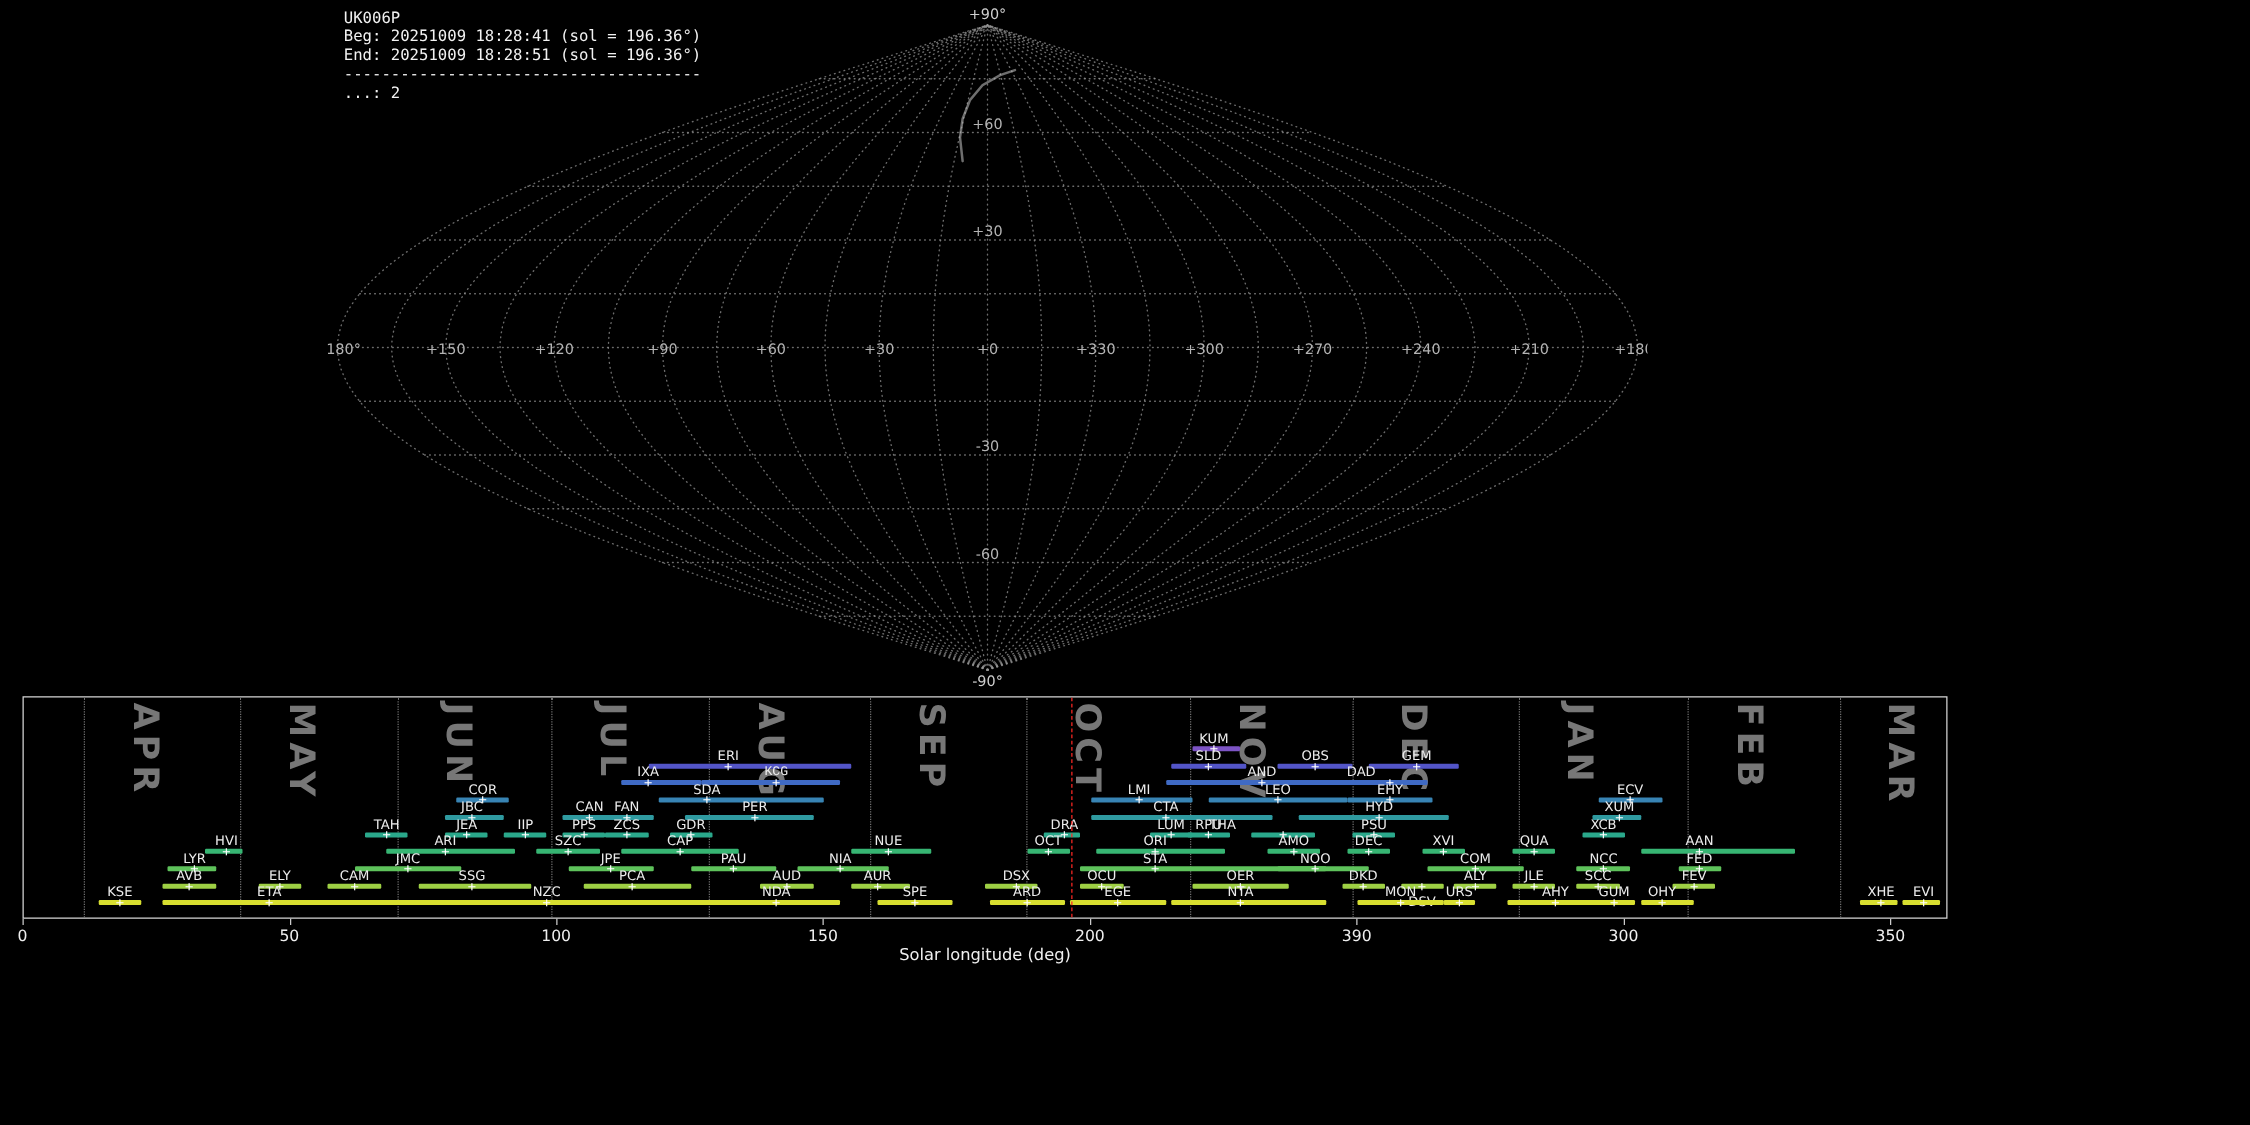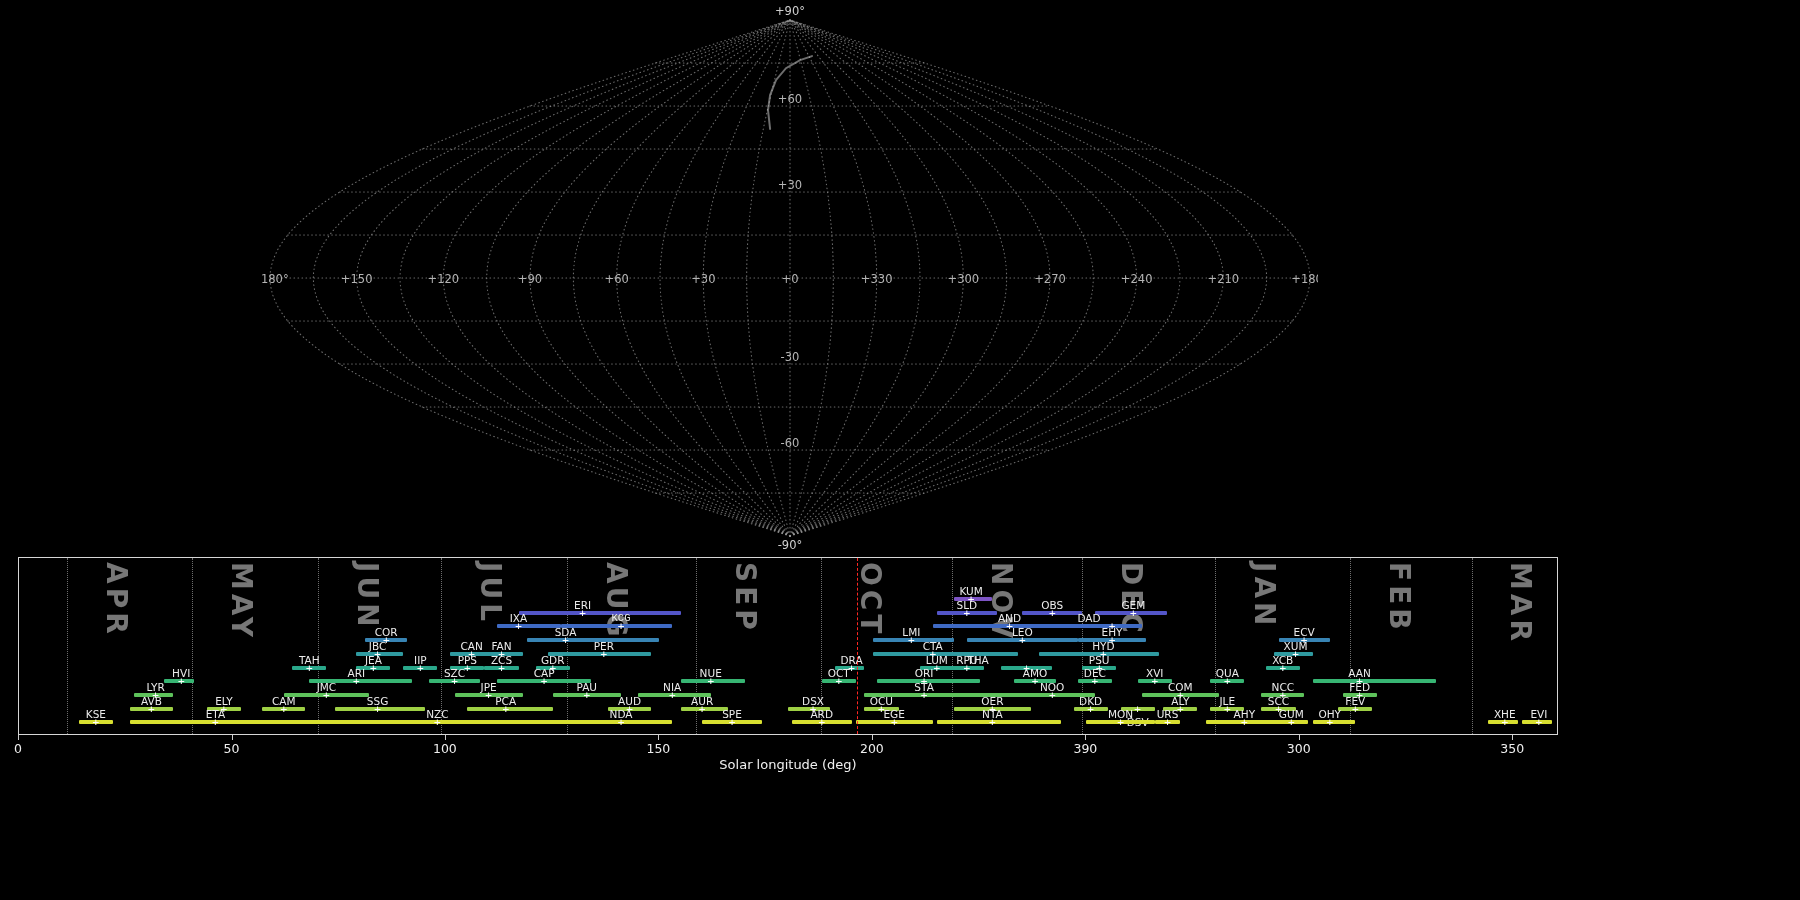--- a/index.html
+++ b/index.html
@@ -24,20 +24,25 @@
   .xticklabel{position:absolute;top:741px;transform:translateX(-50%);
         font-size:12.5px;color:#eeeeee;}
   .xtitle{position:absolute;left:788px;top:757px;transform:translateX(-50%);
         font-size:13px;color:#f0f0f0;}
   text{font-family:"DejaVu Sans",sans-serif;}
 </style>
 </head>
 <body>
 
 <div class="page">
+  <pre class="info">UK006P
+Beg: 20251009 18:28:41 (sol = 196.36°)
+End: 20251009 18:28:51 (sol = 196.36°)
+--------------------------------------
+...: 2</pre>
   <svg class="skymap" width="1056" height="548" viewBox="0 0 1056 548">
       <line x1="393.4140965466892" x2="662.5859034533107" y1="489" y2="489" fill="none" stroke="#969696" stroke-width="1.1" stroke-dasharray="0.6 3.4" stroke-linecap="round" opacity="0.72"></line>
       <line x1="267.99999999999994" x2="788" y1="446" y2="446" fill="none" stroke="#969696" stroke-width="1.1" stroke-dasharray="0.6 3.4" stroke-linecap="round" opacity="0.72"></line>
       <line x1="160.30447378299527" x2="895.6955262170047" y1="403" y2="403" fill="none" stroke="#969696" stroke-width="1.1" stroke-dasharray="0.6 3.4" stroke-linecap="round" opacity="0.72"></line>
       <line x1="77.66679003209191" x2="978.333209967908" y1="360" y2="360" fill="none" stroke="#969696" stroke-width="1.1" stroke-dasharray="0.6 3.4" stroke-linecap="round" opacity="0.72"></line>
       <line x1="25.71857032968444" x2="1030.2814296703154" y1="317" y2="317" fill="none" stroke="#969696" stroke-width="1.1" stroke-dasharray="0.6 3.4" stroke-linecap="round" opacity="0.72"></line>
       <line x1="8" x2="1048" y1="274" y2="274" fill="none" stroke="#969696" stroke-width="1.1" stroke-dasharray="0.6 3.4" stroke-linecap="round" opacity="0.72"></line>
       <line x1="25.71857032968444" x2="1030.2814296703154" y1="231" y2="231" fill="none" stroke="#969696" stroke-width="1.1" stroke-dasharray="0.6 3.4" stroke-linecap="round" opacity="0.72"></line>
       <line x1="77.66679003209191" x2="978.333209967908" y1="188" y2="188" fill="none" stroke="#969696" stroke-width="1.1" stroke-dasharray="0.6 3.4" stroke-linecap="round" opacity="0.72"></line>
       <line x1="160.30447378299527" x2="895.6955262170047" y1="145" y2="145" fill="none" stroke="#969696" stroke-width="1.1" stroke-dasharray="0.6 3.4" stroke-linecap="round" opacity="0.72"></line>

